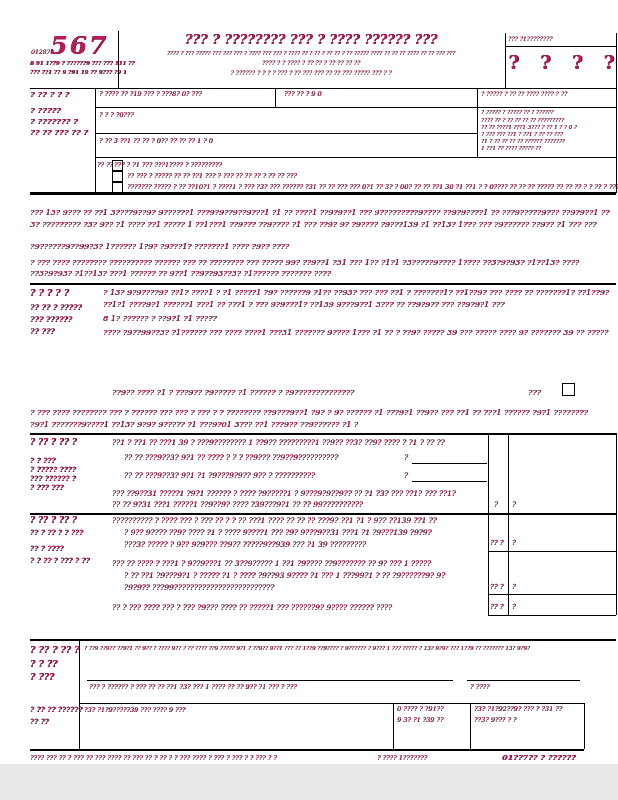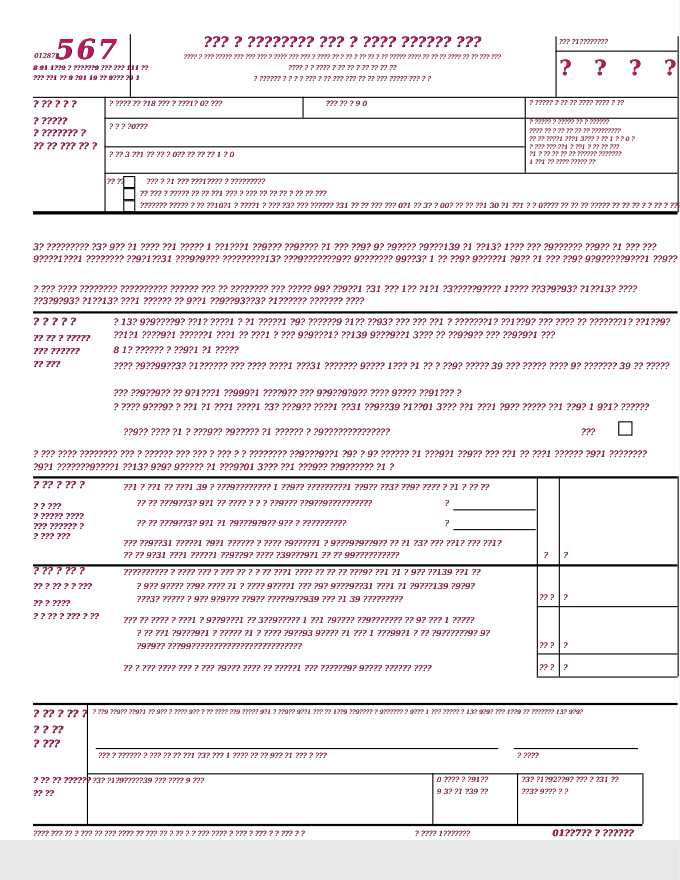--- a/index.html
+++ b/index.html
@@ -54,60 +54,59 @@
   <div class="t s8 b" style="left:30px;top:128px">?? ?? ??? ?? ?</div>
 
   <div class="ln" style="left:30px;top:88px;width:586px;height:1px"></div>
   <div class="ln" style="left:95px;top:88px;width:1px;height:105px"></div>
   <div class="ln" style="left:275px;top:88px;width:1px;height:19px"></div>
   <div class="ln" style="left:477px;top:88px;width:1px;height:69px"></div>
   <div class="ln" style="left:95px;top:107px;width:521px;height:1px"></div>
   <div class="ln" style="left:95px;top:133px;width:382px;height:1px"></div>
   <div class="ln" style="left:95px;top:157px;width:521px;height:1px"></div>
 
-  <div class="t s65" style="left:99px;top:91px">? ???? ?? ?18 ??? ? ???1? 0? ???</div>
-  <div class="t s65" style="left:296px;top:91px">??? ?? ? 9 0</div>
+  <div class="t s65" style="left:99px;top:91px">? ???? ?? ?19 ??? ? ???8? 0? ???</div>
+  <div class="t s65" style="left:284px;top:91px">??? ?? ? 9 0</div>
   <div class="t s65" style="left:99px;top:112px">? ? ? ?0???</div>
   <div class="t s65" style="left:99px;top:138px">? ?? 3 ??1 ?? ?? ? 0?? ?? ?? ?? 1 ? 0</div>
   <div class="t s6" style="left:481px;top:91px">? ????? ? ?? ?? ???? ???? ? ??</div>
   <div class="t s5" style="left:481px;top:110px">? ????? ? ????? ?? ? ??????</div>
   <div class="t s5" style="left:481px;top:118px">???? ?? ? ?? ?? ?? ?? ?????????</div>
   <div class="t s5" style="left:481px;top:125px">?? ?? ????1 ???1 3??? ? ?? 1 ? ? 0 ?</div>
   <div class="t s5" style="left:481px;top:132px">? ??? ??? ??1 ? ??1 ? ?? ?? ???</div>
   <div class="t s5" style="left:481px;top:139px">?1 ? ?? ?? ?? ?? ?????? ???????</div>
   <div class="t s5" style="left:481px;top:146px">1 ??1 ?? ???? ????? ??</div>
 
   <div class="t s65" style="left:97px;top:162px">?? ??</div>
   <div class="cb" style="left:112px;top:160px"></div>
-  <div class="t s65" style="left:133px;top:162px">??? ? ?1 ??? ???1???? ? ?????????</div>
+  <div class="t s65" style="left:114px;top:162px">??? ? ?1 ??? ???1???? ? ?????????</div>
   <div class="cb" style="left:112px;top:171px"></div>
   <div class="t s65" style="left:127px;top:173px">?? ??? ? ????? ?? ?? ??1 ??? ? ??? ?? ?? ?? ? ?? ?? ???</div>
   <div class="cb" style="left:112px;top:182px"></div>
   <div class="t s65" style="left:127px;top:184px">??????? ????? ? ?? ??10?1 ? ????1 ? ??? ?3? ??? ?????? ?31 ?? ?? ??? ??? 0?1 ?? 3? ? 00? ?? ?? ??1 30 ?1 ??1 ? ? 0???? ?? ?? ?? ????? ?? ?? ?? ? ? ?? ? ??? ?? ?? ??????? ?? ? ?? ??</div>
 
   <div class="ln" style="left:30px;top:192px;width:586px;height:3px"></div>
 
+  <div class="t s8" style="left:30px;top:209px">??? 13? 9??? ?? ??1 3????9??9? 9??????1 ???9?9??9??9???1 ?1 ?? ????1 ??9?9??1 ??? 9?????????9???? ??9?9????1 ?? ???9?????9??? ??9?9??1 ??</div>
   <div class="t s8" style="left:30px;top:221px">3? ????????? ?3? 9?? ?1 ???? ??1 ????? 1 ??1???1 ??9??? ??9???? ?1 ??? ??9? 9? ?9???? ?9???139 ?1 ??13? 1??? ??? ?9?????? ??9?? ?1 ??? ???</div>
-  <div class="t s8" style="left:30px;top:232px">9????1???1 ???????? ??9?1??31 ???9?9??? ?????????13? ???9???????9?? 9??????? 99??3? 1 ?? ??9? 9?????1 ?9?? ?1 ??? ??9? 9?9?????9???1 ??9??</div>
+  <div class="t s8" style="left:30px;top:243px">?9??????9??99?3? 1?????? 1?9? ?9???1? ???????1 ???? ?9?? ????</div>
   <div class="t s8" style="left:30px;top:259px">? ??? ???? ???????? ?????????? ?????? ??? ?? ???????? ??? ????? 99? ??9??1 ?31 ??? 1?? ?1?1 ?3?????9???? 1???? ??3?9?93? ?1??13? ????</div>
   <div class="t s8" style="left:30px;top:270px">??3?9?93? ?1??13? ???1 ?????? ?? 9??1 ??9??93??3? ?1?????? ??????? ????</div>
 
   <div class="ln" style="left:30px;top:283px;width:586px;height:2px"></div>
 
   <div class="t s9 b" style="left:30px;top:289px">? ? ? ? ?</div>
   <div class="t s75 b" style="left:30px;top:304px">?? ?? ? ?????</div>
   <div class="t s75 b" style="left:30px;top:316px">??? ??????</div>
   <div class="t s75 b" style="left:30px;top:328px">?? ???</div>
 
   <div class="t s8" style="left:103px;top:289px">? 13? 9?9????9? ??1? ????1 ? ?1 ?????1 ?9? ??????9 ?1?? ??93? ??? ??? ??1 ? ???????1? ??1??9? ??? ???? ?? ???????1? ??1??9?</div>
   <div class="t s8" style="left:103px;top:301px">??1?1 ????9?1 ??????1 ???1 ?? ???1 ? ??? 9?9???1? ??139 9???9??1 3??? ?? ??9?9?? ??? ??9?9?1 ???</div>
   <div class="t s8" style="left:103px;top:315px">8 1? ?????? ? ??9?1 ?1 ?????</div>
   <div class="t s8" style="left:103px;top:329px">???? ?9??99??3? ?1?????? ??? ???? ????1 ???31 ??????? 9???? 1??? ?1 ?? ? ??9? ????? 39 ??? ????? ???? 9? ??????? 39 ?? ?????</div>
-  <div class="t s8" style="left:103px;top:354px">??? ??9??9?? ?? 9?1???1 ??999?1 ????9?? ??? 9?9??9?9?? ???? 9???? ??91??? ?</div>
-  <div class="t s8" style="left:103px;top:367px">? ???? 9???9? ? ??1 ?1 ???1 ????1 ?3? ???9?? ????1 ??31 ??9??39 ?1??01 3??? ??1 ???1 ?9?? ????? ??1 ??9? 1 9?1? ??????</div>
   <div class="t s8" style="left:112px;top:389px">??9?? ???? ?1 ? ???9?? ?9????? ?1 ?????? ? ?9??????????????</div>
   <div class="t s8" style="left:528px;top:389px">???</div>
   <div class="cb2" style="left:562px;top:383px"></div>
 
   <div class="t s8" style="left:30px;top:409px">? ??? ???? ???????? ??? ? ?????? ??? ??? ? ??? ? ? ???????? ??9???9??1 ?9? ? 9? ?????? ?1 ???9?1 ??9?? ??? ??1 ?? ???1 ?????? ?9?1 ????????</div>
   <div class="t s8" style="left:30px;top:421px">?9?1 ???????9????1 ??13? 9?9? 9????? ?1 ???9?01 3??? ??1 ???9?? ??9?????? ?1 ?</div>
 
   <div class="ln" style="left:30px;top:433px;width:586px;height:2px"></div>
   <div class="ln" style="left:488px;top:433px;width:1px;height:182px"></div>
   <div class="ln" style="left:508px;top:433px;width:1px;height:182px"></div>

